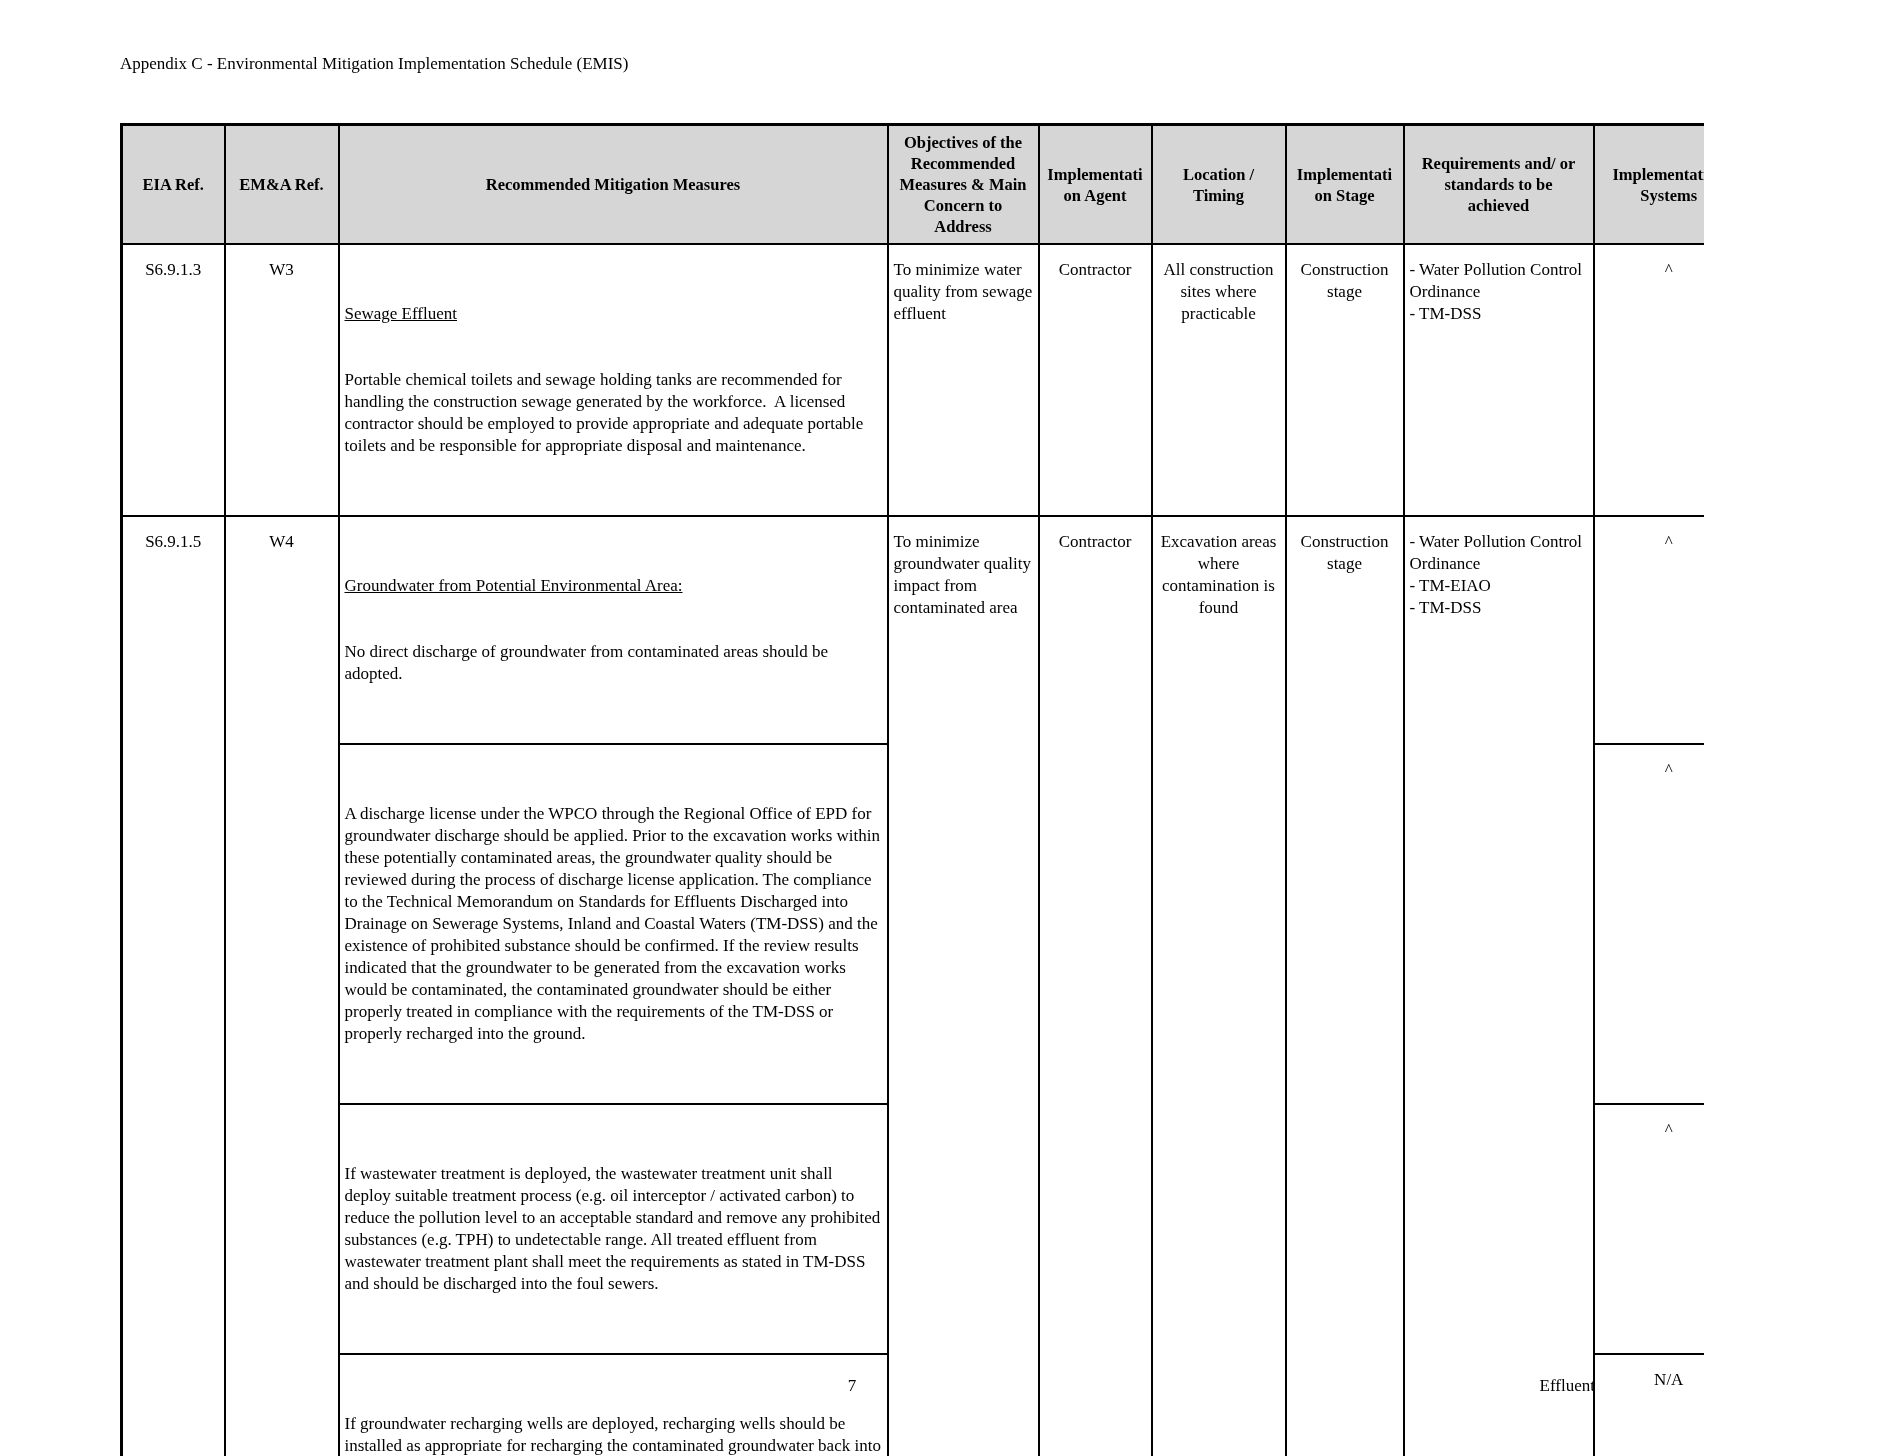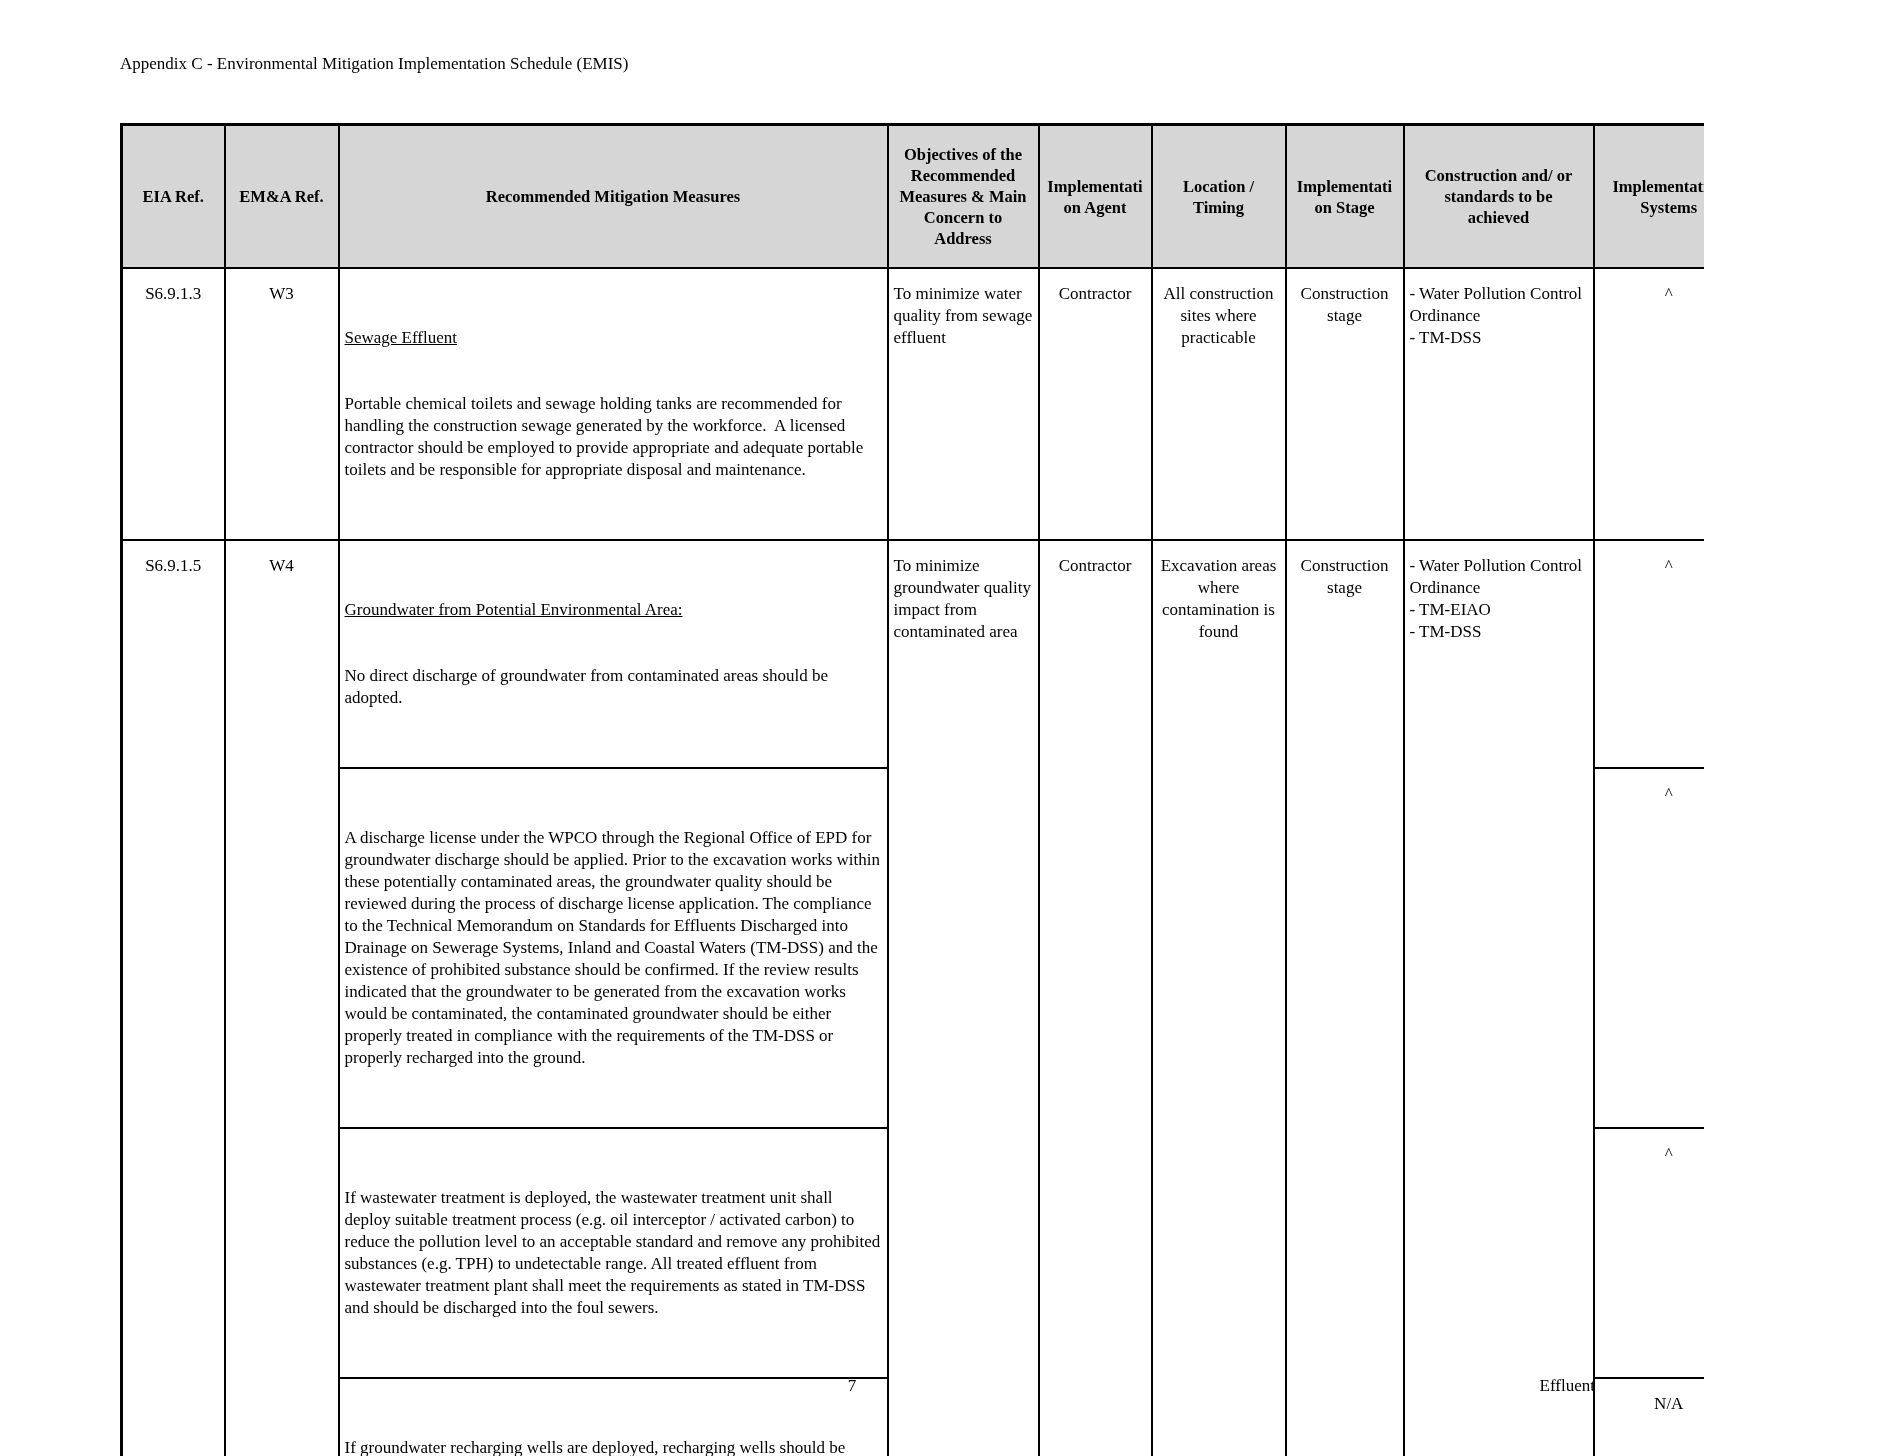--- a/index.html
+++ b/index.html
@@ -26,21 +26,21 @@
     white-space:pre-wrap;
     overflow:hidden;
   }
   .emis th {
     background:#d6d6d6;
     font-weight:bold;
     text-align:center;
     vertical-align:middle;
     font-size:16.5px;
     line-height:21px;
-    padding:18px 2px;
+    padding:6px 2px;
   }
   tr.hdr  { height:114px; }
   tr.r1   { height:133px; }
   tr.r2a  { height:80px;  }
   tr.r2b  { height:274px; }
   tr.r2c  { height:145px; }
   tr.r2d  { height:320px; }
   td.ctr  { text-align:center; }
   .m-head { text-decoration:underline; }
   .footer-num {
@@ -80,21 +80,21 @@
 Recommended
 Measures &amp; Main
 Concern to
 Address</th>
         <th>Implementati
 on Agent</th>
         <th>Location /
 Timing</th>
         <th>Implementati
 on Stage</th>
-        <th>Construction and/ or
+        <th>Requirements and/ or
 standards to be
 achieved</th>
         <th>Implementation
 Systems</th>
       </tr>
     </thead>
     <tbody>
       <tr class="r1">
         <td class="ctr">S6.9.1.3</td>
         <td class="ctr">W3</td>

